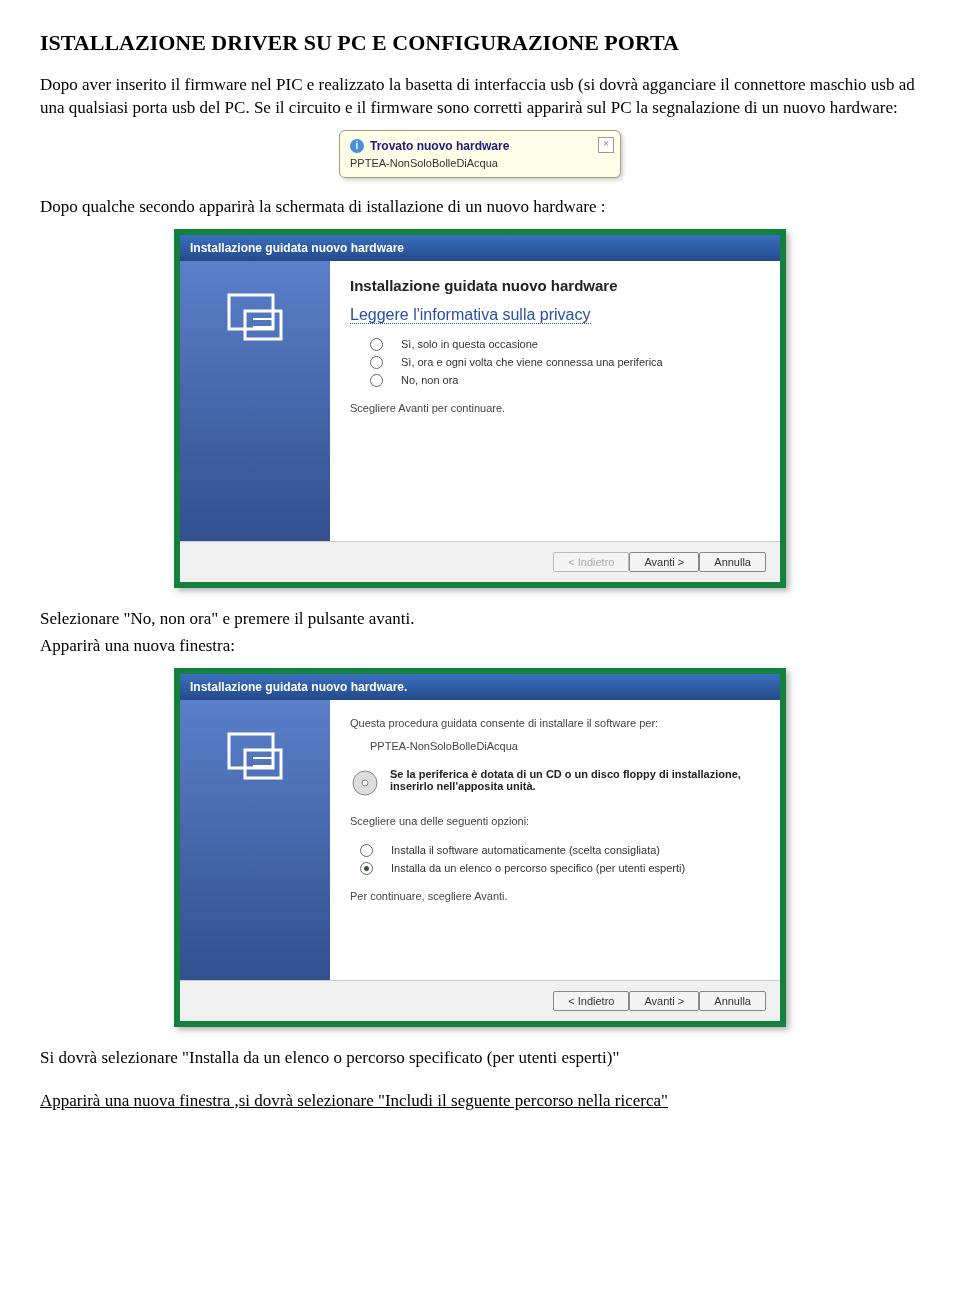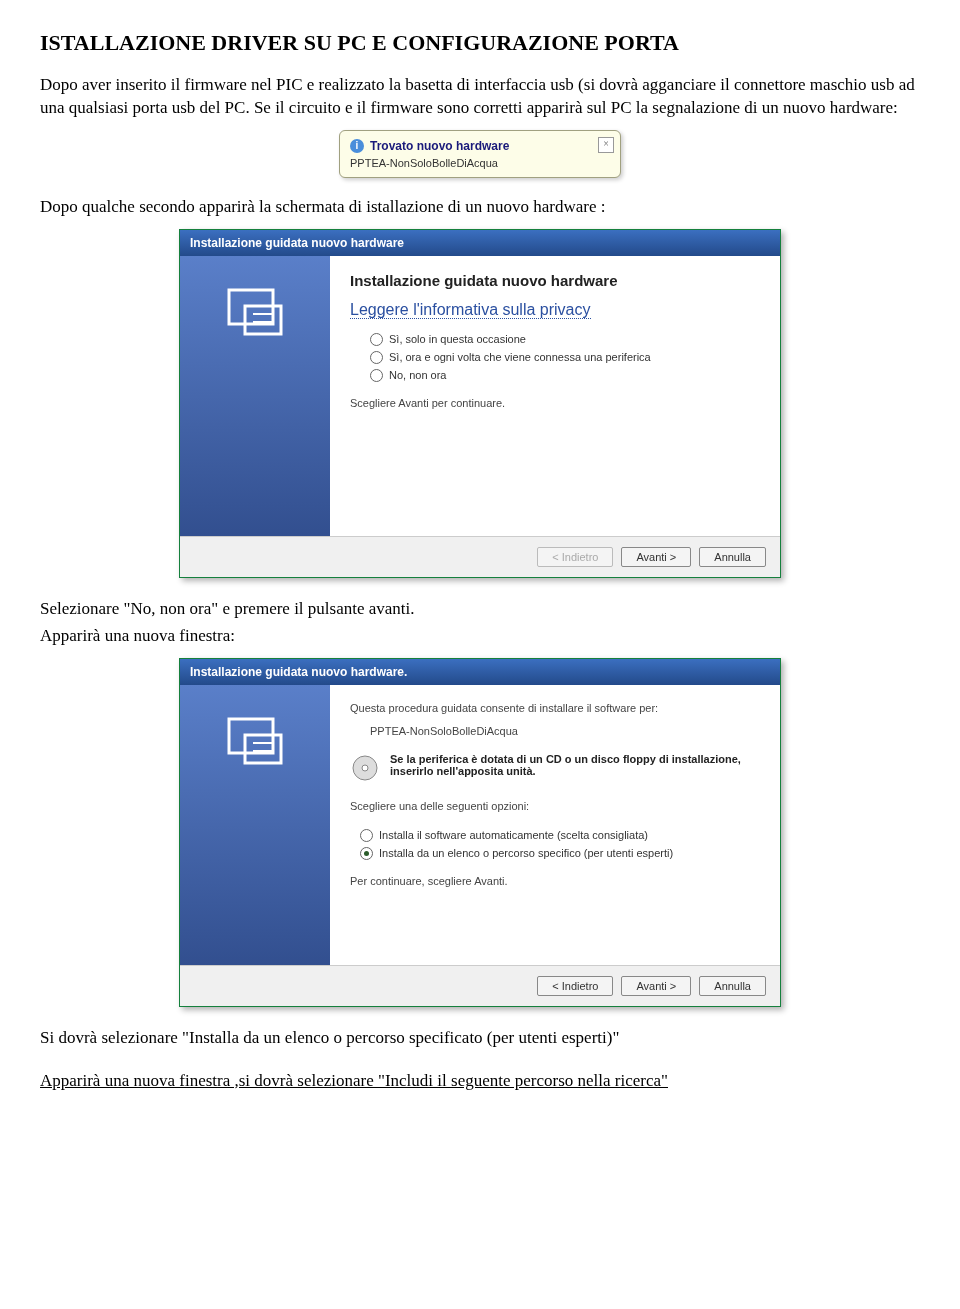--- a/index.html
+++ b/index.html
@@ -71,21 +71,21 @@
   text-align: center;
   line-height: 14px;
   display: inline-block;
 }
 .wizard {
   width: 600px;
   margin: 10px auto 20px;
   font-family: Tahoma, sans-serif;
   font-size: 11px;
   background: #c4b5fd;
-  border: 1px solid #15803d;
+  border: 6px solid #15803d;
   box-shadow: 3px 3px 6px rgba(0,0,0,0.3);
 }
 .wizard-titlebar {
   background: linear-gradient(180deg, #3b6fc0, #234a8a);
   color: #fff;
   font-weight: bold;
   font-size: 12px;
   padding: 6px 10px;
 }
 .wizard-body {
@@ -109,30 +109,29 @@
 }
 .wizard-heading {
   font-size: 15px;
   font-weight: bold;
   color: #222;
   margin-bottom: 12px;
 }
 .wizard-para { font-size: 11px; color:#444; line-height:1.4; margin-bottom:8px; }
 a.privacy { color: #2a4fa0; font-size:16px; border-bottom:1px dotted #2a4fa0; text-decoration:none; }
 .radio-group { margin: 14px 0 14px 20px; }
-.radio-row { display:flex; align-items:center; gap:6px; font-size:11px; margin:5px 0; color:#333; }
+.radio-row { display:flex; align-items:center; gap:18px; font-size:11px; margin:5px 0; color:#333; }
 .radio { width:11px; height:11px; border:1px solid #666; border-radius:50%; display:inline-flex; align-items:center; justify-content:center; background:#fff; }
 .radio.checked::after { content:""; width:5px; height:5px; background:#2a5c2a; border-radius:50%; display:block; }
 .wizard-footer {
   background: #f0f0f0;
   border-top: 1px solid #ccc;
   padding: 10px 14px;
   display: flex;
   justify-content: flex-end;
-  gap: 8px;
 }
 .btn {
   font-family: Tahoma, sans-serif;
   font-size: 11px;
   padding: 3px 14px;
   background: #f4f4f4;
   border: 1px solid #888;
   border-radius: 2px;
   color: #333;
 }

